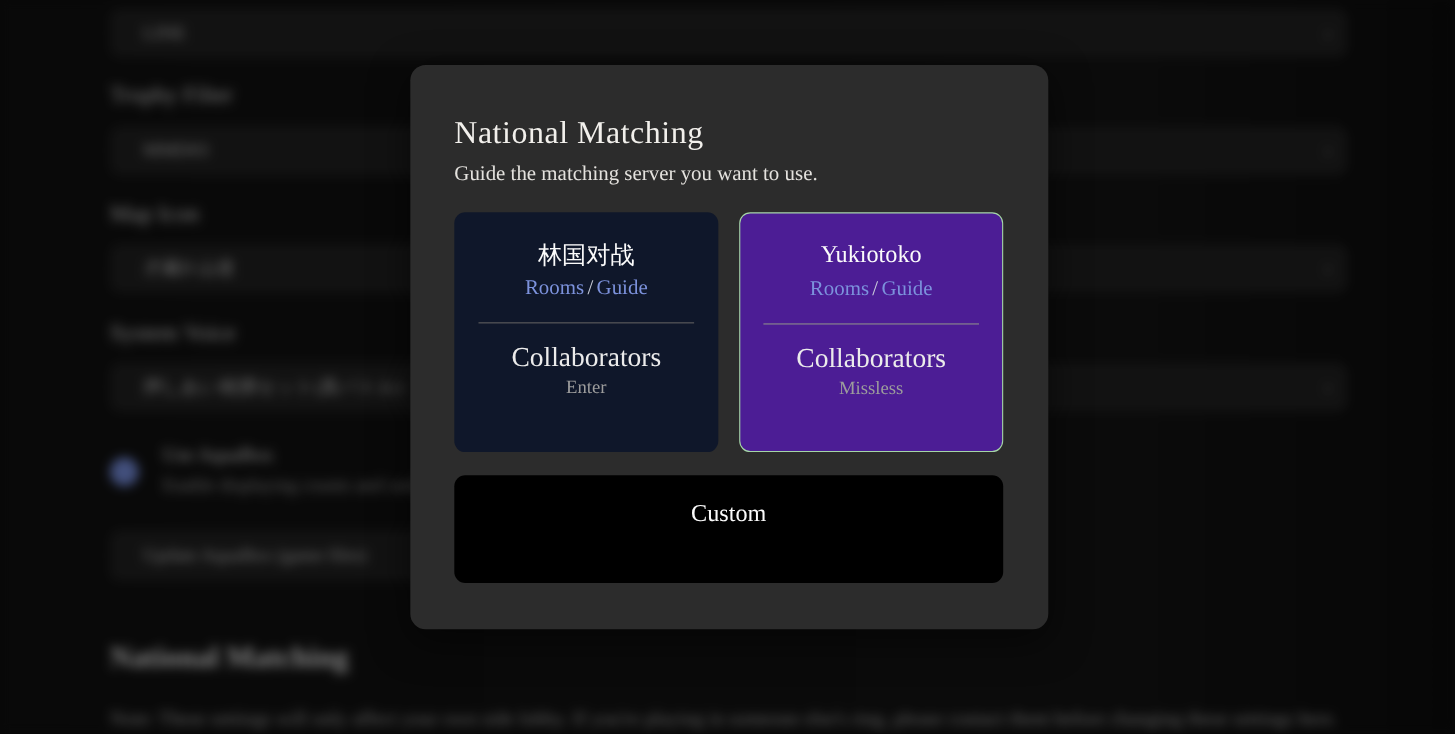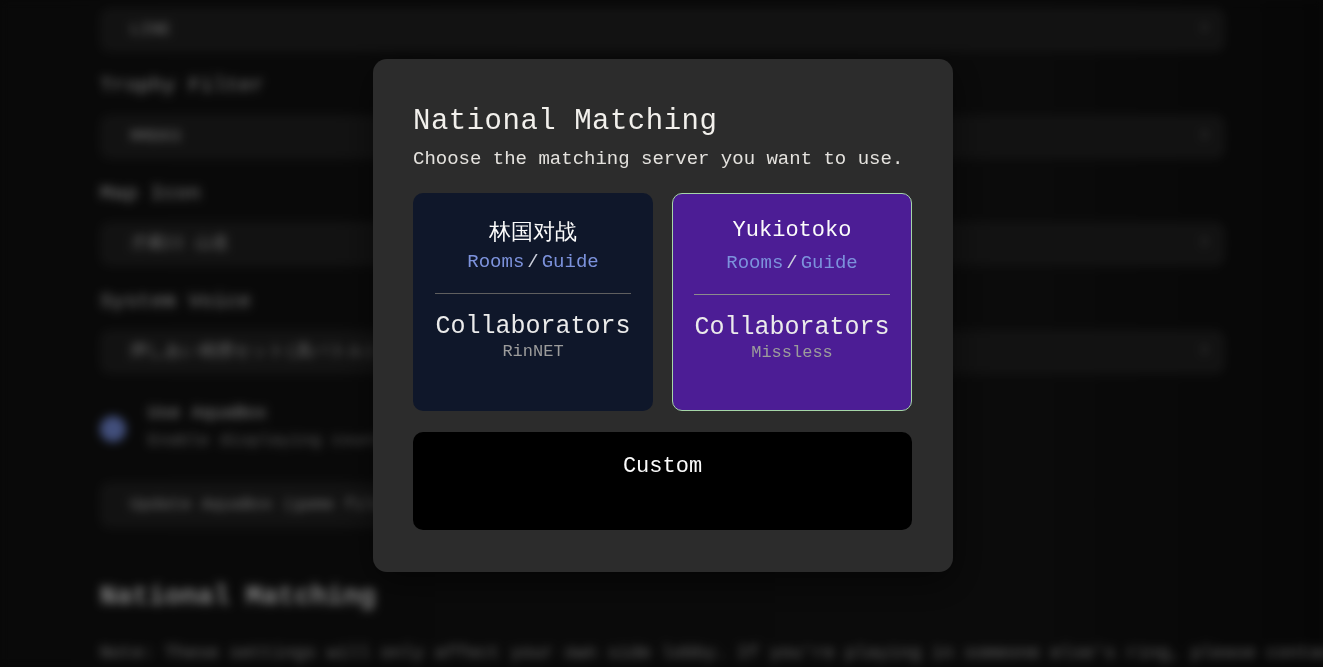--- a/index.html
+++ b/index.html
@@ -1,19 +1,19 @@
 <!DOCTYPE html>
 <html><head>
 <meta charset="utf-8">
 <style>
   html,body{margin:0;padding:0;background:#000;}
   .app{
     position:relative;width:1323px;height:667px;overflow:hidden;
     background:#0e0e0e;
-    font-family:Liberation Mono, monospace;
+    font-family:Liberation Serif, serif;
   }
 
   
   .bg{position:absolute;inset:0;filter:blur(5px);background:linear-gradient(90deg,#0f0f0f 0%,#121212 78%,#0b0b0b 100%);}
   .inp{
     position:absolute;left:100px;width:1125px;height:44px;
     background:#1e1e1e;border-radius:9px;box-sizing:border-box;
   }
   .inp .inp-text{
     position:absolute;left:30px;top:0;line-height:44px;
@@ -115,30 +115,30 @@
     </div>
 
     <div class="sect">National Matching</div>
     <div class="note">Note: These settings will only affect your own side lobby. If you're playing in someone else's ring, please contact them before changing these settings here.</div>
   </div>
 
   <div class="dim"></div>
 
   <div class="modal">
     <div class="m-title">National Matching</div>
-    <div class="m-sub">Choose the matching server you want to use.</div>
+    <div class="m-sub">Guide the matching server you want to use.</div>
 
     <div class="card card-a">
       <div class="c-name">林国对战</div>
       <div class="c-links">
         <span class="link">Rooms</span><span class="sep">/</span><span class="link">Guide</span>
       </div>
       <div class="c-div"></div>
       <div class="c-collab">Collaborators</div>
-      <div class="c-item c-i0">RinNET</div>
+      <div class="c-item c-i0">Enter</div>
     </div>
 
     <div class="card card-b">
       <div class="c-name">Yukiotoko</div>
       <div class="c-links">
         <span class="link">Rooms</span><span class="sep">/</span><span class="link">Guide</span>
       </div>
       <div class="c-div"></div>
       <div class="c-collab">Collaborators</div>
       <div class="c-item c-i0">Missless</div>

